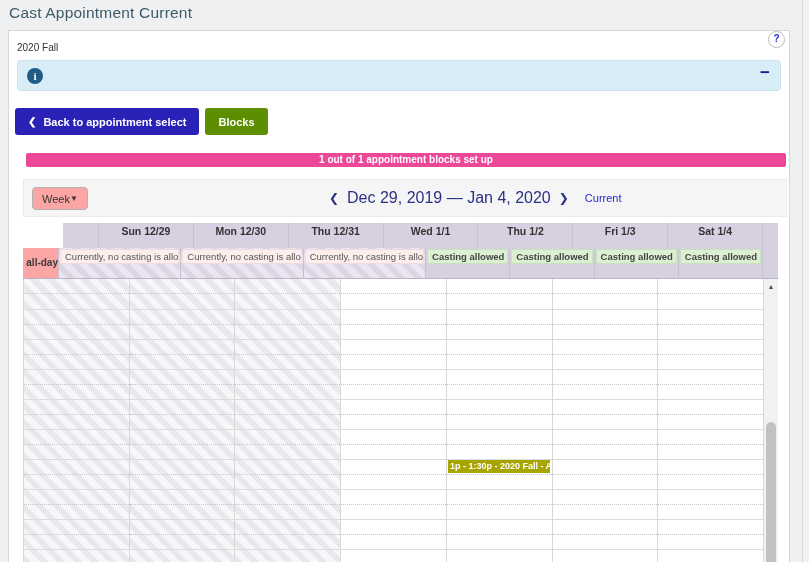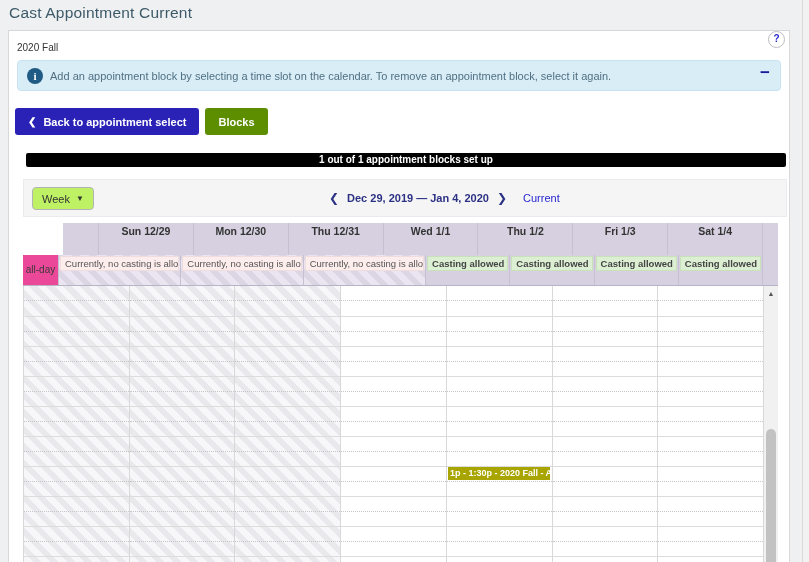--- a/index.html
+++ b/index.html
@@ -42,54 +42,54 @@
   .btn{
     height:27px;border:none;border-radius:3px;color:#fff;
     font-family:"Liberation Sans",sans-serif;font-size:11px;font-weight:bold;
     padding:0 13px;cursor:pointer;display:flex;align-items:center;
   }
   .btn-back{background:#2a22b7;}
   .btn-publish{background:#5c8e00;}
   .chev-left{margin-right:7px;font-size:10px;}
   .status-bar{
     position:absolute;left:17px;top:122px;width:760px;height:14px;box-sizing:border-box;
-    background:#000000;border-radius:2px;color:#fff;
+    background:#ec4899;border-radius:2px;color:#fff;
     font-size:10px;font-weight:bold;text-align:center;line-height:14px;
   }
   .toolbar{
     position:absolute;left:14px;top:148px;width:764px;height:38px;box-sizing:border-box;
     background:#f5f5f6;border:1px solid #ebebed;
   }
   .week-btn{
     position:absolute;left:8px;top:7px;height:23px;box-sizing:border-box;
-    background:#bef264;border:1px solid #b3b3b3;border-radius:4px;
+    background:#fca5a5;border:1px solid #b3b3b3;border-radius:4px;
     font-family:"Liberation Sans",sans-serif;font-size:11px;color:#333;
-    padding:0 9px;display:flex;align-items:center;gap:6px;cursor:pointer;
+    padding:0 9px;display:flex;align-items:center;cursor:pointer;
   }
   .caret-down{font-size:8px;color:#333;}
   .date-nav{
     position:absolute;left:305px;top:0;height:36px;
     display:flex;align-items:center;gap:8px;color:#2c3183;
   }
   .nav-chev{font-size:12px;cursor:pointer;}
-  .date-range{font-size:11px;font-weight:bold;}
+  .date-range{font-size:16px;}
   .current-link{font-size:11px;color:#2626d2;margin-left:8px;cursor:pointer;}
   .calendar{position:absolute;left:14px;top:192px;width:755px;}
-  .cal-head{display:flex;height:32px;padding-left:40px;}
+  .cal-head{display:flex;height:25px;padding-left:40px;}
   .axis-cell{width:35px;background:#d6d0e0;}
   .day-head{
     flex:1 1 0;background:#d6d0e0;border-left:1px solid #c6c0d2;
     font-size:10.5px;font-weight:bold;color:#333;text-align:center;line-height:16px;
     white-space:nowrap;overflow:hidden;
   }
   .gutter-cell{width:15px;background:#d6d0e0;border-left:1px solid #c6c0d2;}
   .cal-allday{display:flex;height:30px;}
   .allday-axis{
-    width:35px;background:#ec4899;font-size:10px;color:#3a3a3a;
-    text-align:center;line-height:30px;
+    width:35px;background:#fca5a5;font-size:10px;color:#3a3a3a;
+    text-align:right;line-height:30px;font-weight:bold;
   }
   .allday-cell{
     flex:1 1 0;border-left:1px solid #c6c0d2;background:#d6d0e0;
     padding:1px;box-sizing:border-box;cursor:pointer;
   }
   .allday-cell.blocked{
     background:repeating-linear-gradient(45deg,#eae5f0 0 6px,#dcd6e4 6px 12px);
   }
   .allday-event{
     height:13px;font-size:9.5px;line-height:13px;padding-left:4px;
@@ -136,21 +136,20 @@
 <body>
 
 <div class="page-title">Cast Appointment Current</div>
 
 <div class="panel">
   <div class="term-label">2020 Fall</div>
   <div class="help-btn">?</div>
 
   <div class="alert">
     <span class="info-icon">i</span>
-    <span class="alert-text">Add an appointment block by selecting a time slot on the calendar. To remove an appointment block, select it again.</span>
     <span class="alert-collapse">−</span>
   </div>
 
   <div class="btn-row">
     <button class="btn btn-back">
       <span class="chev-left">❮</span>
       <span>Back to appointment select</span>
     </button>
     <button class="btn btn-publish">Blocks</button>
   </div>

